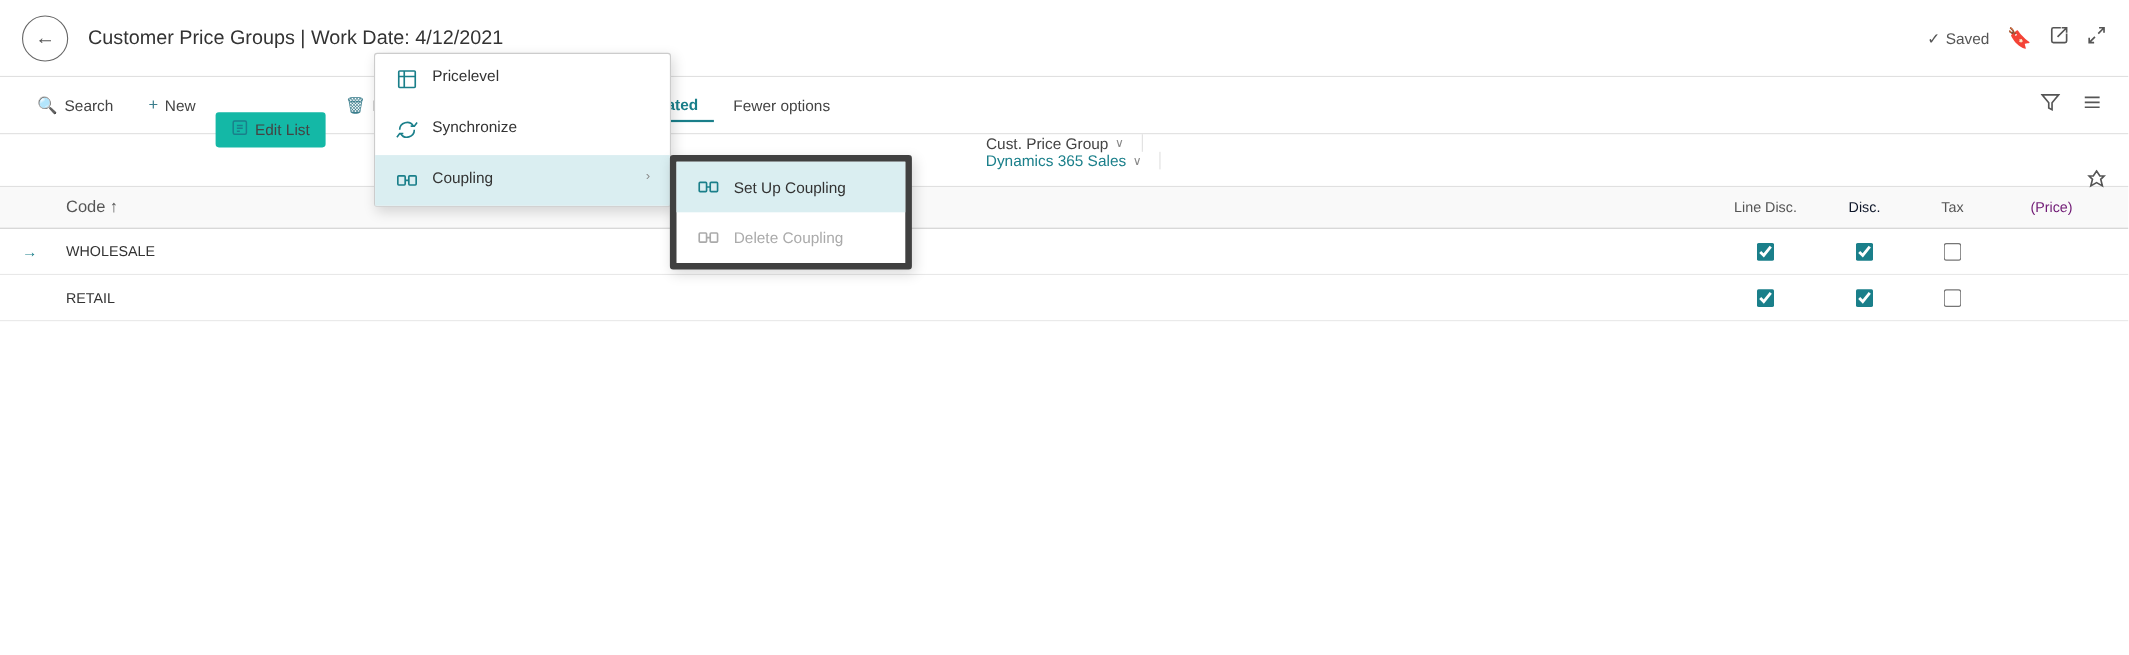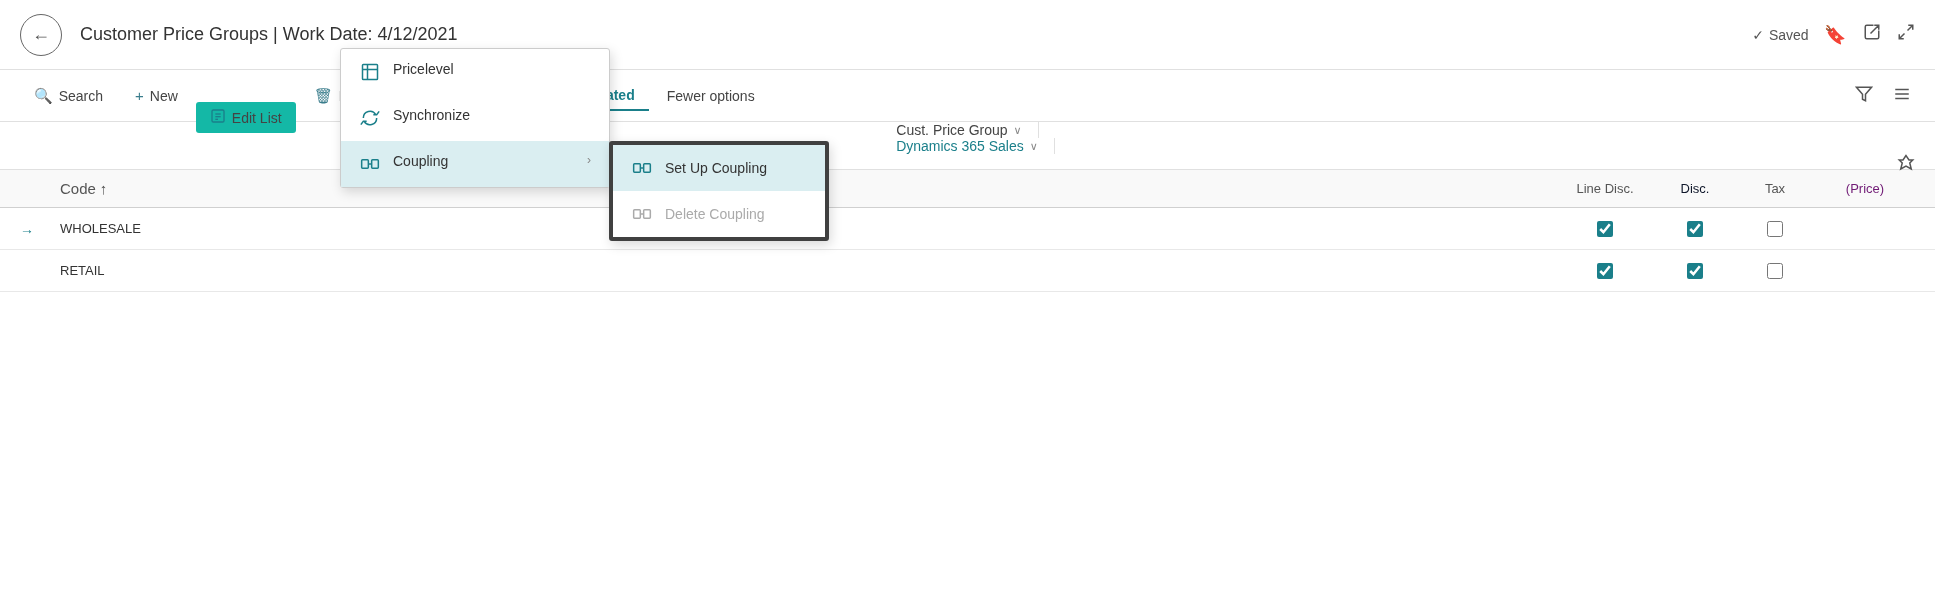--- a/index.html
+++ b/index.html
@@ -317,21 +317,21 @@
       font-size: 12px;
       color: #888;
     }
 
     
     .sub-dropdown {
       position: absolute;
       left: 100%;
       top: 0;
       background: #fff;
-      border: 4px solid #404040;
+      border: 6px solid #404040;
       box-shadow: 2px 4px 12px rgba(0,0,0,0.15);
       min-width: 220px;
       border-radius: 3px;
       z-index: 200;
     }
     .sub-dropdown-item {
       display: flex;
       align-items: center;
       gap: 12px;
       padding: 12px 18px;

